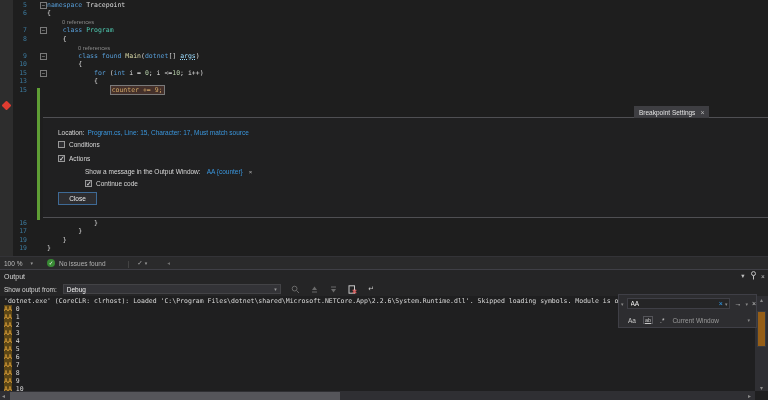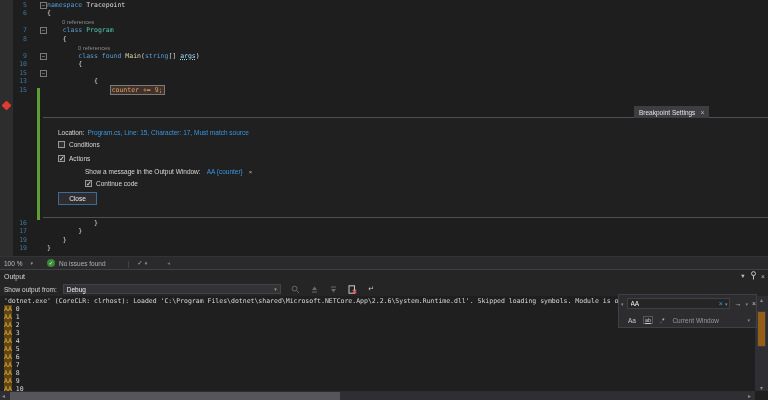--- a/index.html
+++ b/index.html
@@ -124,29 +124,30 @@
         <div class="crow">
           <span class="lnum">8</span>
           <span class="ctext"><span class="tk-pl">    {</span></span>
         </div>
         <div class="crow">
           <span class="lens" style="left: 78px;">0 references</span>
         </div>
         <div class="crow">
           <span class="lnum">9</span>
           <span class="foldbox">−</span>
-          <span class="ctext"><span class="tk-pl">        </span><span class="tk-kw">class</span><span class="tk-pl"> </span><span class="tk-kw">found</span><span class="tk-pl"> </span><span class="tk-fn">Main</span><span class="tk-pl">(</span><span class="tk-kw">string</span><span class="tk-pl">[] </span><span class="tk-pm">args</span><span class="tk-pl">)</span></span>
+          <span class="ctext"><span class="tk-pl">        </span><span class="tk-kw">class</span><span class="tk-pl"> </span><span class="tk-kw">found</span><span class="tk-pl"> </span><span class="tk-fn">Main</span><span class="tk-pl">(</span><span class="tk-kw">dotnet</span><span class="tk-pl">[] </span><span class="tk-pm">args</span><span class="tk-pl">)</span></span>
         </div>
         <div class="crow">
           <span class="lnum">10</span>
           <span class="ctext"><span class="tk-pl">        {</span></span>
         </div>
         <div class="crow">
           <span class="lnum">15</span>
           <span class="foldbox">−</span>
+          <span class="ctext"><span class="tk-pl">            </span><span class="tk-kw">for</span><span class="tk-pl"> (</span><span class="tk-kw">int</span><span class="tk-pl"> i = </span><span class="tk-num">0</span><span class="tk-pl">; i &lt;=</span><span class="tk-num">10</span><span class="tk-pl">; i++)</span></span>
         </div>
         <div class="crow">
           <span class="lnum">13</span>
           <span class="ctext"><span class="tk-pl">            {</span></span>
         </div>
         <div class="crow">
           <span class="lnum">15</span>
           <span class="ctext"><span class="tk-pl">                </span><span class="tk-hl">counter += 9;</span></span>
         </div>
       </div>

